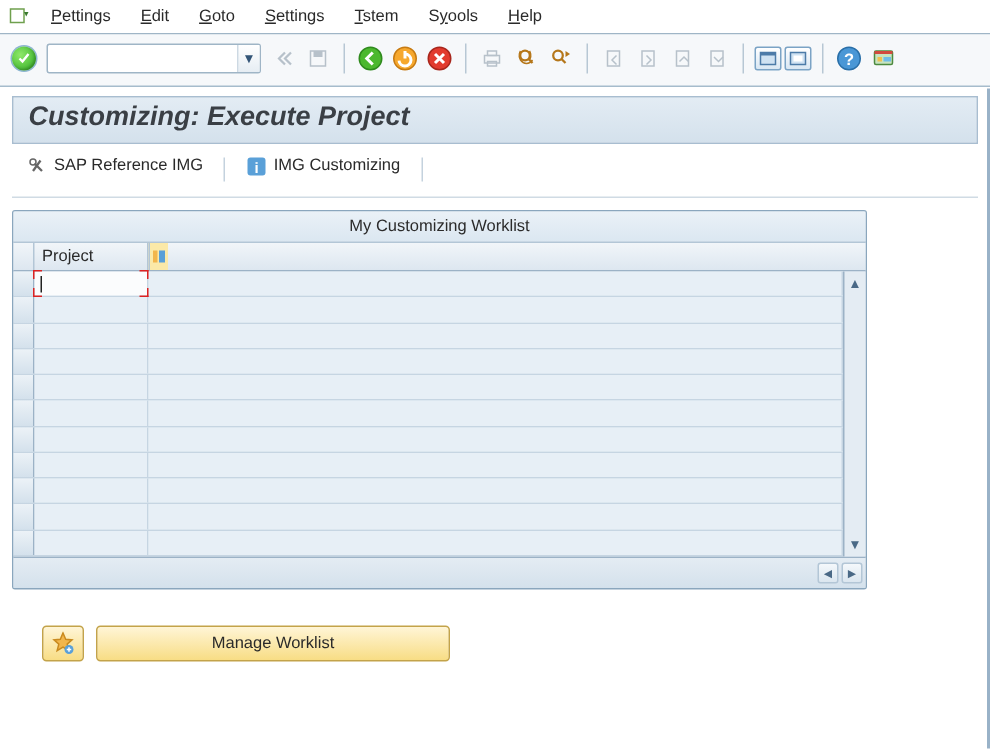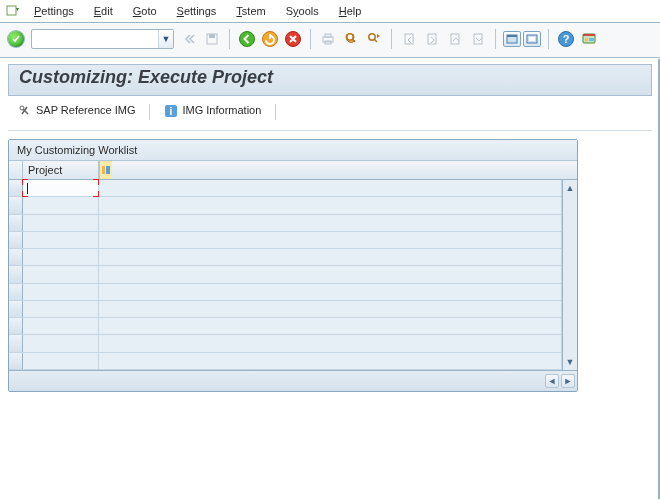--- a/index.html
+++ b/index.html
@@ -118,20 +118,21 @@
     gap: 4px;
     padding: 2px 6px;
     cursor: default;
     color: #2a2a2a;
   }
   .app-sep {
     width: 1px; height: 16px; background: #c4d2de; margin: 0 2px;
   }
   .content {
     margin: 8px;
+    text-align: center;
   }
   .panel {
     width: 568px;
     border: 1px solid #8aa6bd;
     background: linear-gradient(#e3edf5, #d7e4ef);
     border-radius: 2px;
   }
   .panel-title {
     padding: 4px 8px;
     color: #2b2b2b;
@@ -428,21 +429,21 @@
           <line x1="9" y1="3" x2="4" y2="10" stroke="#666" stroke-width="1.5"></line>
         </svg></span>
     <span>SAP Reference IMG</span>
   </span>
   <span class="app-sep"></span>
   <span class="seg">
     <span><svg width="14" height="14">
           <rect x="1" y="1" width="12" height="12" rx="2" fill="#5aa0d8"></rect>
           <text x="7" y="11" text-anchor="middle" fill="#fff" font-size="10" font-weight="bold">i</text>
         </svg></span>
-    <span>IMG Information</span>
+    <span>IMG Customizing</span>
   </span>
   <span class="app-sep"></span>
 </div>
 
 <div class="content">
   <div class="panel">
     <div class="panel-title">My Customizing Worklist</div>
     <div class="grid">
       <div class="grid-head">
         <div class="gh-cell sel"></div>
@@ -525,15 +526,27 @@
           <span class="arrow">▼</span>
         </div>
       </div>
       <div class="panel-foot">
         <span class="hscroll-arrow">◄</span>
         <span class="hscroll-arrow">►</span>
       </div>
     </div>
   </div>
 
+  <div class="below">
+    <span class="fav-btn">
+      <svg width="16" height="16">
+        <path d="M8 1 L9.8 5.2 L14 5.6 L10.8 8.4 L11.9 12.8 L8 10.4 L4.1 12.8 L5.2 8.4 L2 5.6 L6.2 5.2 Z" fill="#f2b64c" stroke="#c98a1f"></path>
+        <circle cx="12" cy="12" r="3" fill="#5aa0d8"></circle>
+          <path d="M12 10.5 L12 13.5 M10.5 12 L13.5 12" stroke="#fff" stroke-width="1"></path>
+      </svg>
+    </span>
+    <span class="manage-btn">
+      <span>Manage Worklist</span>
+    </span>
+  </div>
 </div>
 
 <div class="right-border"></div>
 
 </body></html>

